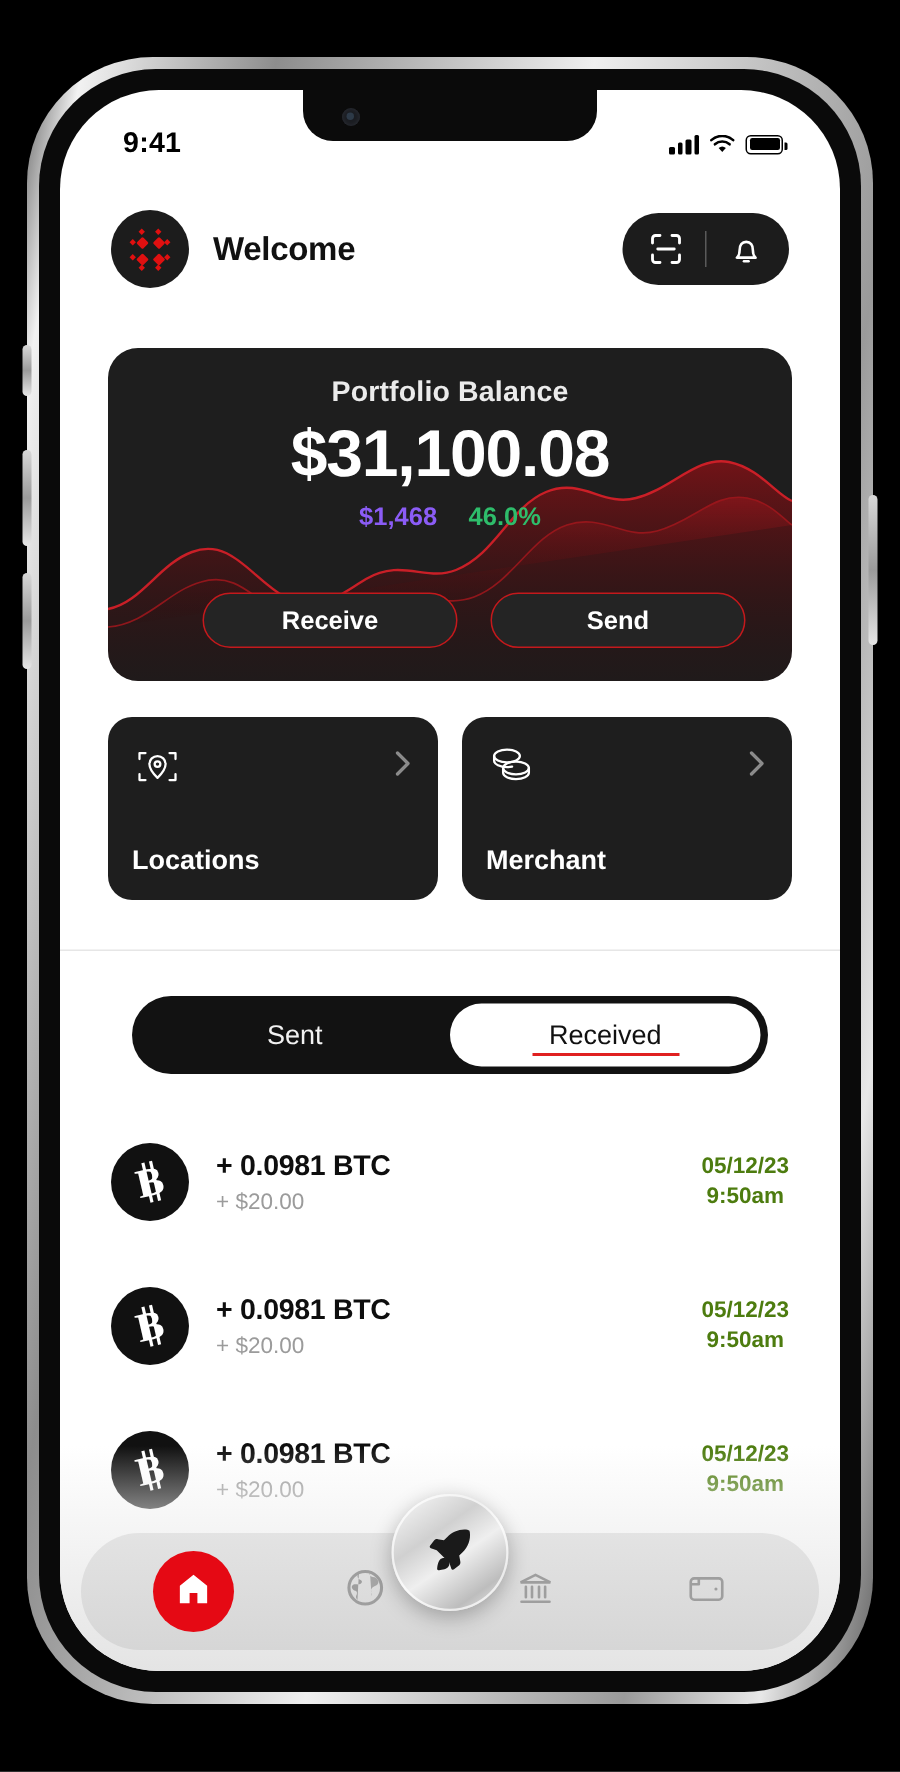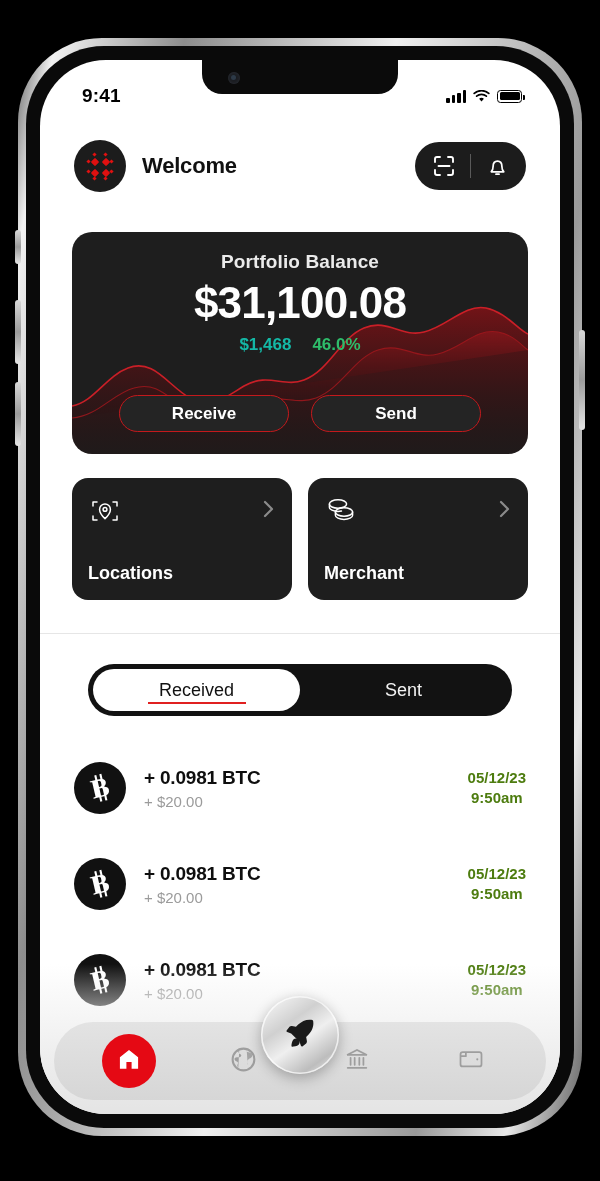--- a/index.html
+++ b/index.html
@@ -94,23 +94,23 @@
   .balance-card {
     position: absolute; top: 172px; left: 32px;
     width: 456px; height: 222px;
     background: #1e1e1e; border-radius: 20px; overflow: hidden;
   }
   .wave { position: absolute; left: 0; bottom: 0; width: 100%; height: 160px; }
   .bal-inner { position: relative; z-index: 2; padding-top: 19px; text-align: center; }
   .bal-title { font-size: 19px; font-weight: 700; color: #ebebeb; letter-spacing: .1px; }
   .bal-amount { font-size: 44px; font-weight: 700; color: #fff; letter-spacing: -.8px; margin-top: 5px; }
   .bal-sub { margin-top: 7px; display: flex; justify-content: center; gap: 21px; font-size: 17px; font-weight: 600; }
-  .bal-change-amt { color: #14b8a6; }
+  .bal-change-amt { color: #8b5cf6; }
   .bal-change-pct { color: #2ebd6b; }
-  .bal-actions { position: absolute; left: 0; bottom: 22px; width: 100%; display: flex; justify-content: center; gap: 22px; z-index: 3; }
+  .bal-actions { position: absolute; left: 16px; bottom: 22px; width: 100%; display: flex; justify-content: center; gap: 22px; z-index: 3; }
   .pill-btn {
     width: 170px; height: 37px; border-radius: 19px;
     border: 1.6px solid #c4191c; background: #242424;
     color: #fff; font-size: 17px; font-weight: 700;
     display: flex; align-items: center; justify-content: center;
     cursor: pointer; font-family: "Liberation Sans", sans-serif;
   }
 
   
   .shortcuts { position: absolute; top: 418px; left: 32px; width: 456px; display: flex; gap: 16px; }
@@ -325,26 +325,26 @@
               <path d="M4 4l7 7-7 7"></path>
             </svg>
         </span>
         <span class="shortcut-label">Merchant</span>
       </div>
     </div>
 
     <div class="section-divider"></div>
 
     <div class="tabs">
+      <div class="tab">
+        <span>Sent</span>
+      </div>
       <div class="tab active">
         <span>Received</span>
         <span class="tab-underline"></span>
-      </div>
-      <div class="tab">
-        <span>Sent</span>
       </div>
     </div>
 
     <div class="tx-list">
 
       <div class="tx-row">
         <span class="tx-icon">
           <svg width="32" height="32" viewBox="0 0 32 32">
               <text x="16" y="25" font-family="'Liberation Serif',serif" font-size="27" font-weight="700" fill="#fff" text-anchor="middle" transform="rotate(-13 16 16)">B</text>
               <rect x="13.2" y="2.5" width="2.1" height="27" fill="#fff" transform="rotate(-13 16 16)"></rect>

